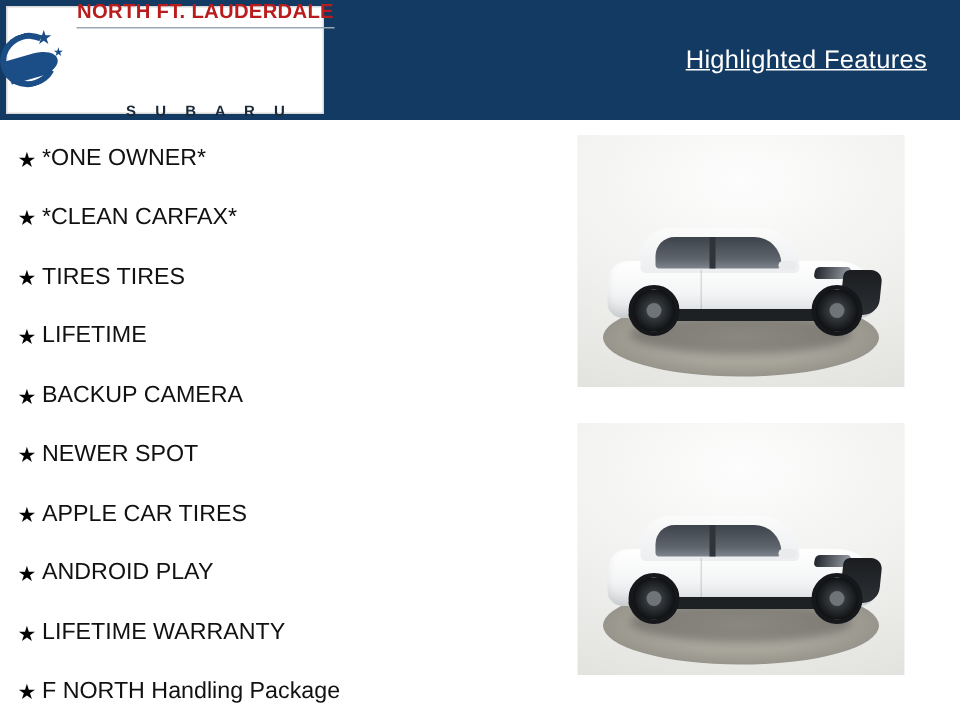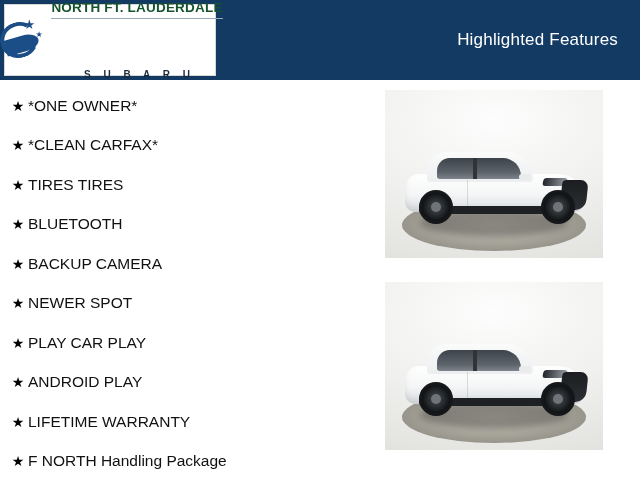--- a/index.html
+++ b/index.html
@@ -74,21 +74,21 @@
     font-size: 9px;
     line-height: 9px;
   }
   .logo-mark .s1 { left: 26px; top: 4px; font-size: 13px; }
   .logo-mark .s2 { left: 38px; top: 14px; font-size: 8px; }
   .logo-mark .s3 { left: 33px; top: 26px; font-size: 7px; }
   .logo-text { display: flex; flex-direction: column; align-items: center; }
   .logo-name {
     font-size: 13.5px;
     font-weight: bold;
-    color: #14532d;
+    color: #b91c1c;
     letter-spacing: 0.2px;
     white-space: nowrap;
   }
   .logo-rule {
     width: 100%;
     height: 1px;
     background: #9aa7b4;
     margin: 3px 0 2px 0;
   }
   .logo-sub {
@@ -98,20 +98,21 @@
     letter-spacing: 5px;
     padding-left: 5px;
     margin-top: 48px;
   }
   .header-title {
     margin-left: auto;
     margin-right: 22px;
     color: #ffffff;
     font-size: 17px;
     letter-spacing: 0.2px;
+    text-decoration: underline;
   }
 
   
   .features {
     position: absolute;
     top: 86px;
     left: 0;
     width: 372px;
     padding-left: 8px;
   }
@@ -289,33 +290,33 @@
     <div class="feature-row">
       <div class="feature-star">★</div>
       <div class="feature-label">*CLEAN CARFAX*</div>
     </div>
     <div class="feature-row">
       <div class="feature-star">★</div>
       <div class="feature-label">TIRES TIRES</div>
     </div>
     <div class="feature-row">
       <div class="feature-star">★</div>
-      <div class="feature-label">BLUETOOTH</div>
+      <div class="feature-label">LIFETIME</div>
     </div>
     <div class="feature-row">
       <div class="feature-star">★</div>
       <div class="feature-label">BACKUP CAMERA</div>
     </div>
     <div class="feature-row">
       <div class="feature-star">★</div>
       <div class="feature-label">NEWER SPOT</div>
     </div>
     <div class="feature-row">
       <div class="feature-star">★</div>
-      <div class="feature-label">PLAY CAR PLAY</div>
+      <div class="feature-label">APPLE CAR TIRES</div>
     </div>
     <div class="feature-row">
       <div class="feature-star">★</div>
       <div class="feature-label">ANDROID PLAY</div>
     </div>
     <div class="feature-row">
       <div class="feature-star">★</div>
       <div class="feature-label">LIFETIME WARRANTY</div>
     </div>
     <div class="feature-row">

